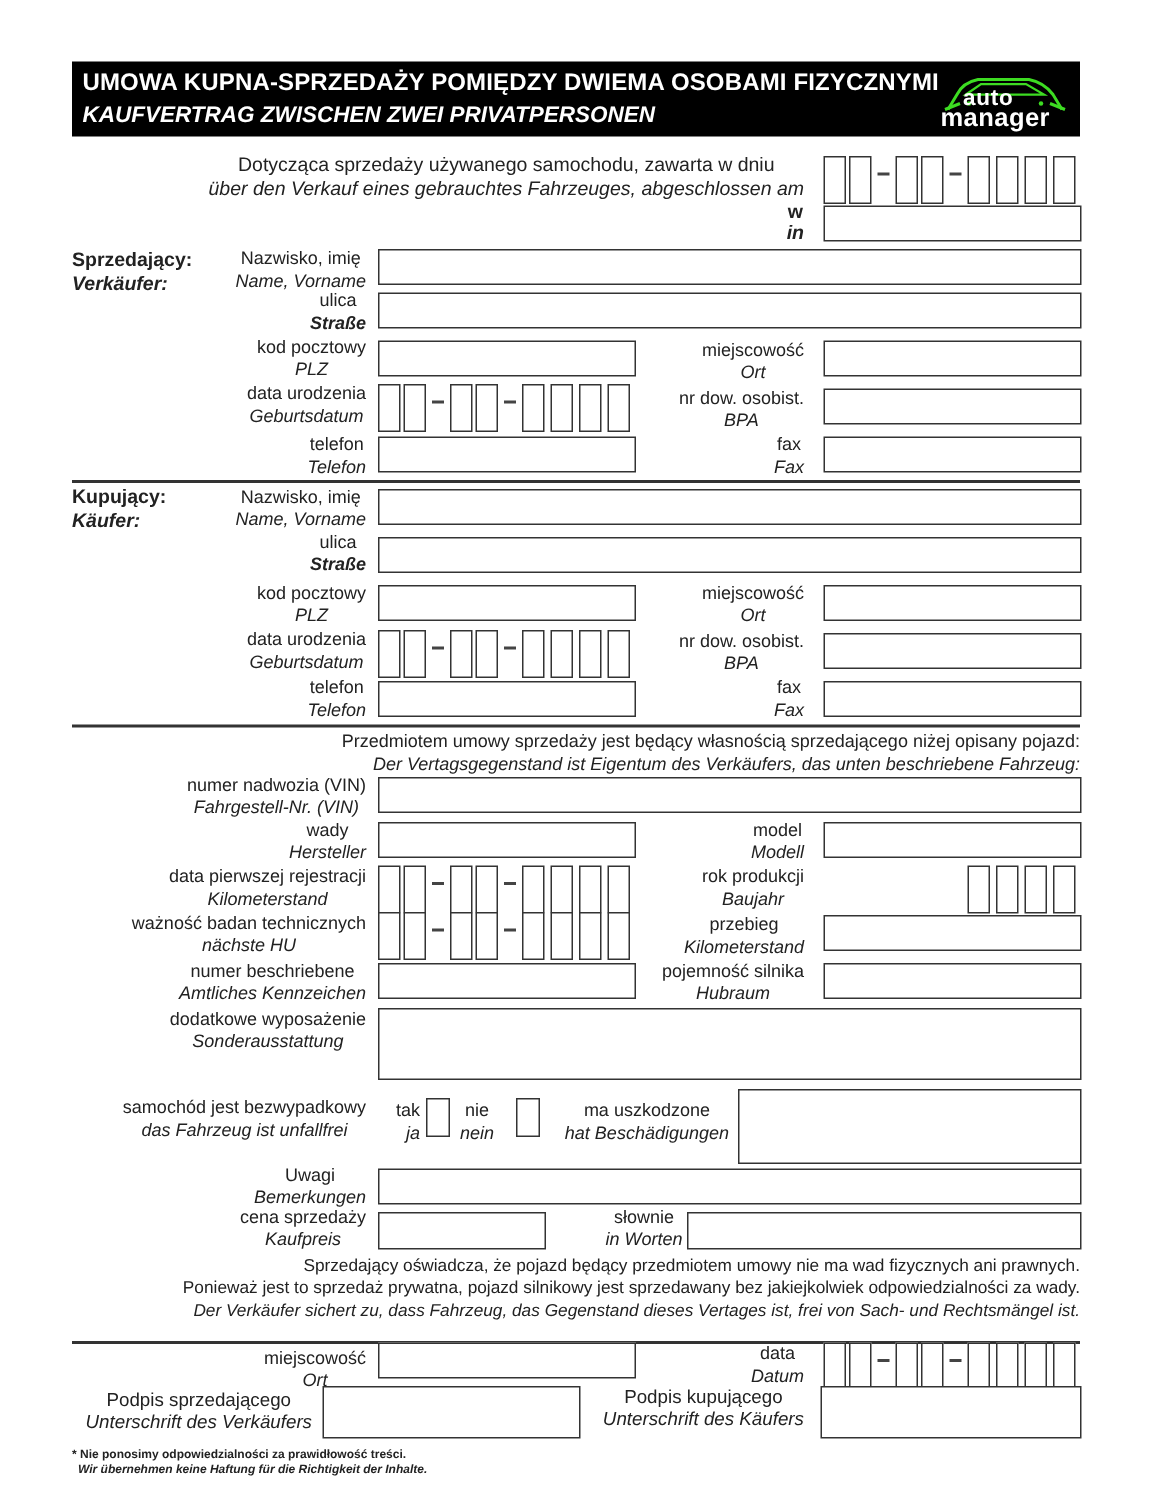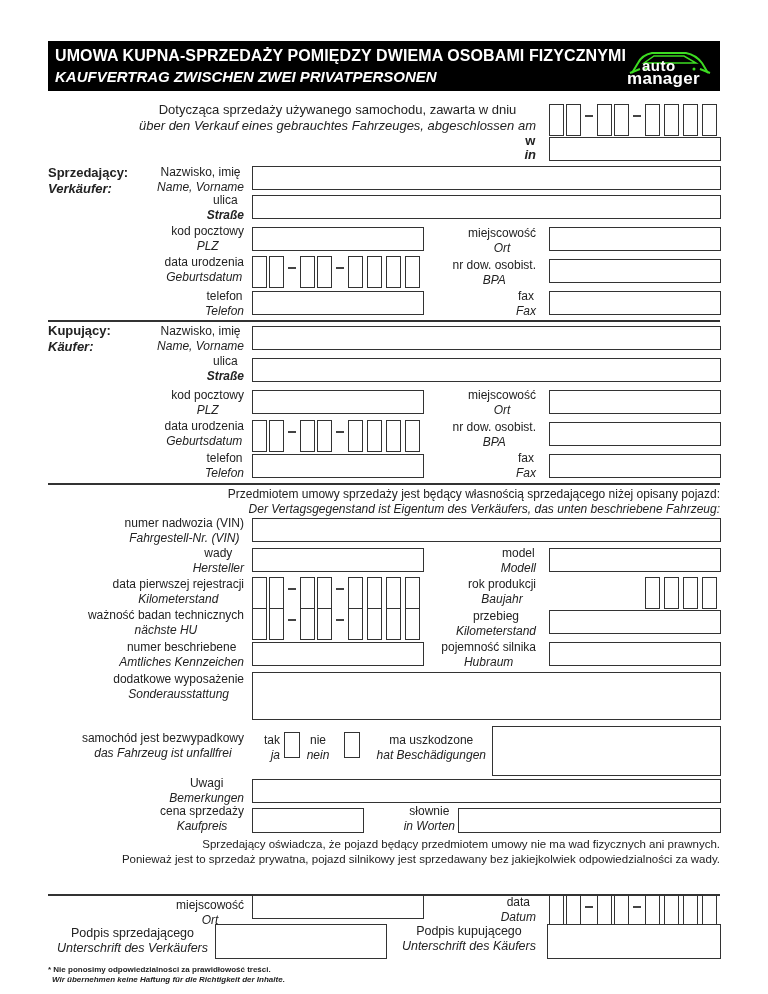--- a/index.html
+++ b/index.html
@@ -329,20 +329,21 @@
 
 <div class="lbl" style="right:313px; top:804px;">
     <span class="pl">słownie</span>
     <span class="de">in Worten</span>
   </div>
 <div class="box" style="left:458px; top:808px; width:263px; height:25px;"></div>
 
 <div class="notice" style="top:837px; font-size:11.5px; line-height:15px;">
   <div>Sprzedający oświadcza, że pojazd będący przedmiotem umowy nie ma wad fizycznych ani prawnych.</div>
   <div>Ponieważ jest to sprzedaż prywatna, pojazd silnikowy jest sprzedawany bez jakiejkolwiek odpowiedzialności za wady.</div>
+  <div class="it">Der Verkäufer sichert zu, dass Fahrzeug, das Gegenstand dieses Vertages ist, frei von Sach- und Rechtsmängel ist.</div>
 </div>
 
 <div class="hr" style="left:48px; top:894px; width:672px;"></div>
 
 <div class="lbl" style="right:524px; top:898px;">
     <span class="pl">miejscowość</span>
     <span class="de">Ort</span>
   </div>
 <div class="box" style="left:252px; top:895px; width:172px; height:24px;"></div>
 

